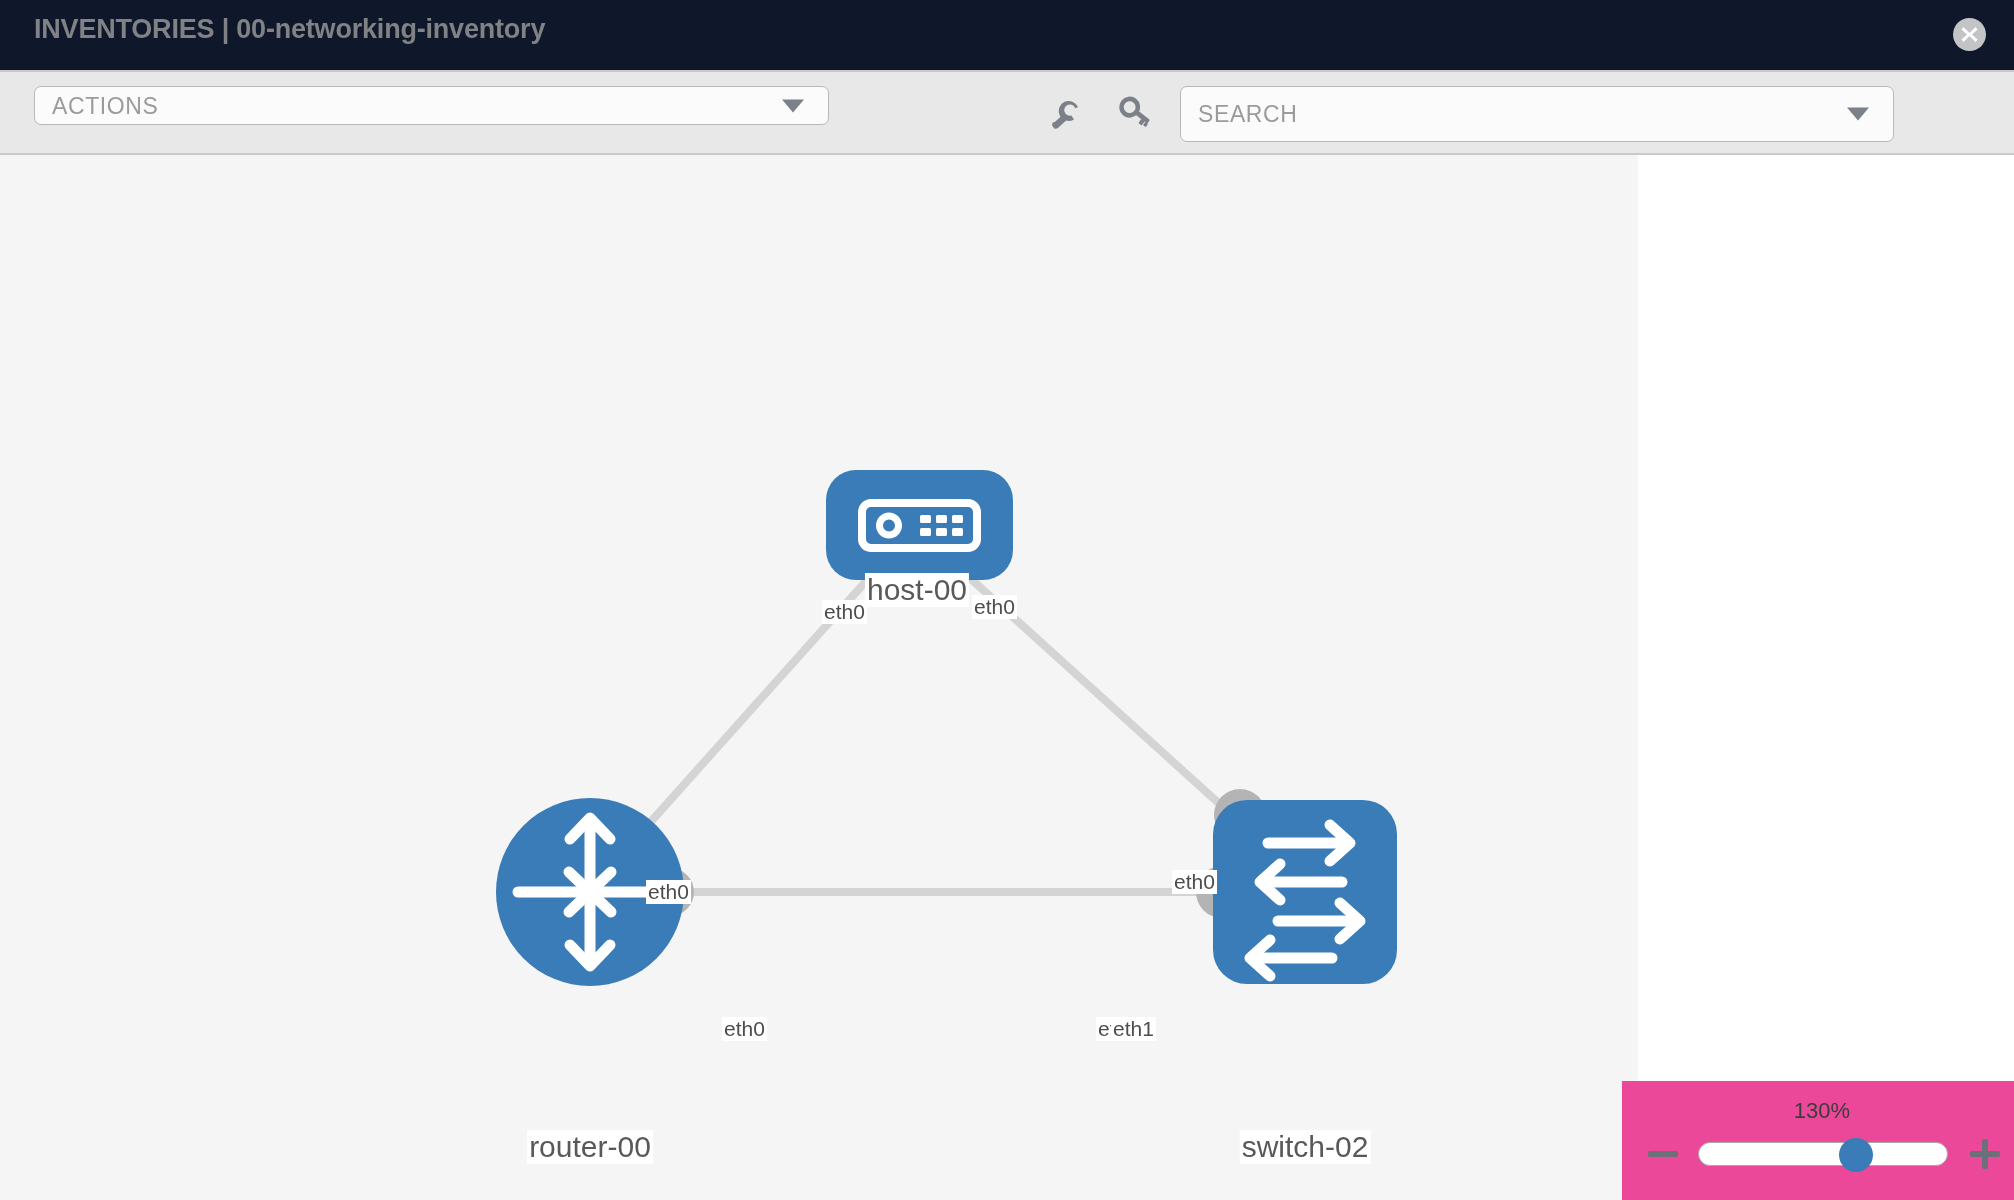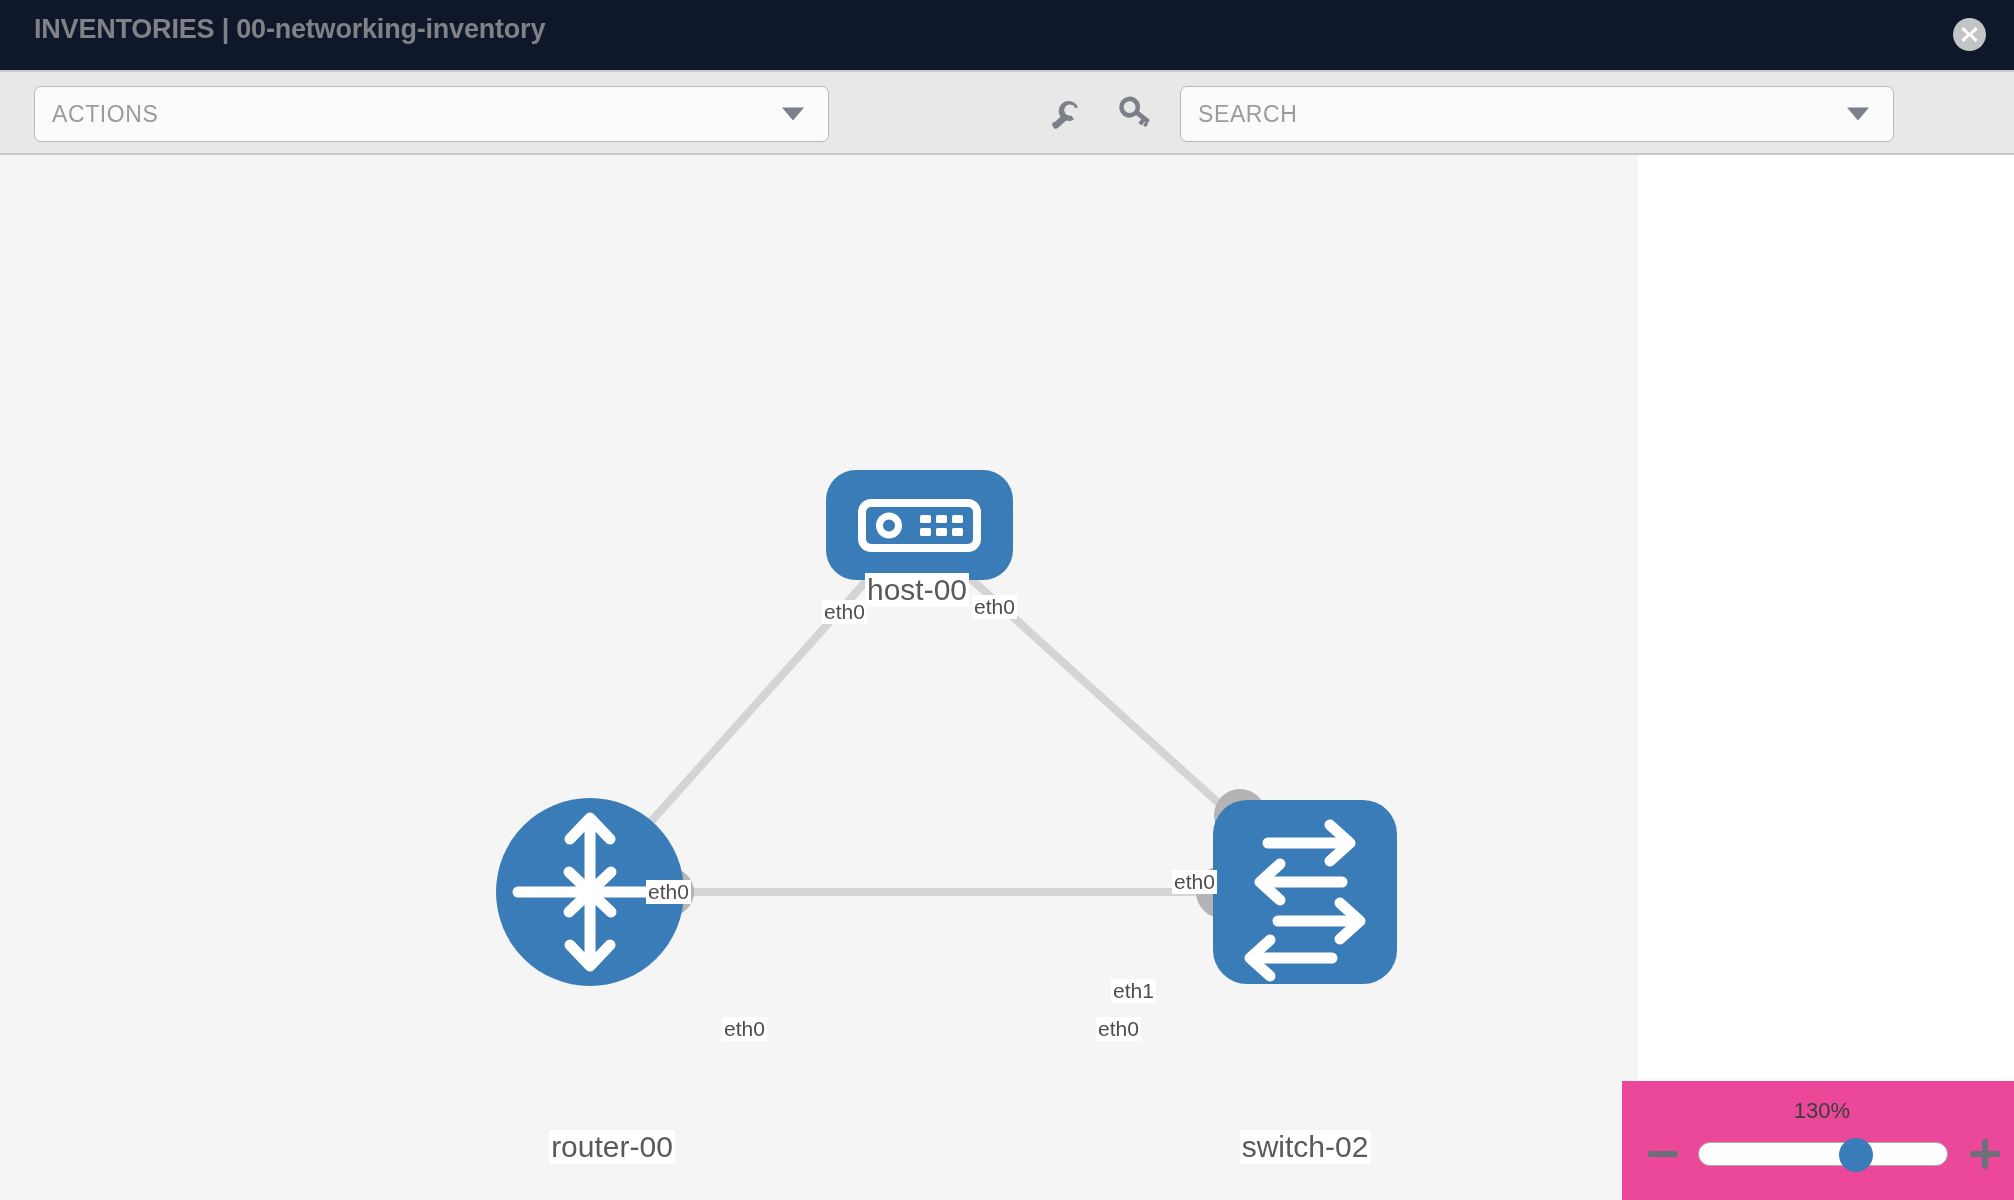--- a/index.html
+++ b/index.html
@@ -77,21 +77,21 @@
   .caret {
     position: absolute;
     right: 24px;
     top: 50%;
     transform: translateY(-50%);
     width: 0; height: 0;
     border-left: 11px solid transparent;
     border-right: 11px solid transparent;
     border-top: 13px solid #7b8089;
   }
-  #actions-field { left: 34px; top: 14px; width: 795px; height: 56px; padding-left: 41px; }
+  #actions-field { left: 34px; top: 14px; width: 795px; height: 39px; padding-left: 41px; }
   #search-field  { left: 1180px; top: 14px; width: 714px; height: 56px; }
 
   .tool-icon {
     position: absolute;
     top: 22px;
     width: 40px; height: 40px;
     cursor: pointer;
   }
   #wrench-icon { left: 1045px; }
   #key-icon    { left: 1115px; }
@@ -321,24 +321,24 @@
     </g>
 
   </svg>
 
   <div class="iface-label" style="left:822px; top:445px;">eth0</div>
   <div class="iface-label" style="left:972px; top:440px;">eth0</div>
   <div class="iface-label" style="left:646px; top:725px;">eth0</div>
   <div class="iface-label" style="left:1172px; top:715px;">eth0</div>
   <div class="iface-label" style="left:722px; top:862px;">eth0</div>
   <div class="iface-label" style="left:1096px; top:862px;">eth0</div>
-  <div class="iface-label" style="left:1111px; top:824px;">eth1</div>
+  <div class="iface-label" style="left:1111px; top:862px;">eth1</div>
 
   <div class="node-label" style="left:917px; top:418px;">host-00</div>
-  <div class="node-label" style="left:612px; top:975px;">router-00</div>
+  <div class="node-label" style="left:590px; top:975px;">router-00</div>
   <div class="node-label" style="left:1305px; top:975px;">switch-02</div>
 
 </div>
 
 <div class="zoom-panel">
   <div class="zoom-value">130%</div>
   <div class="zoom-row">
     <div class="zoom-minus"></div>
     <div class="zoom-track">
       <div class="zoom-thumb" id="zoom-thumb" style="left: 140px; top: -5px;"></div>

